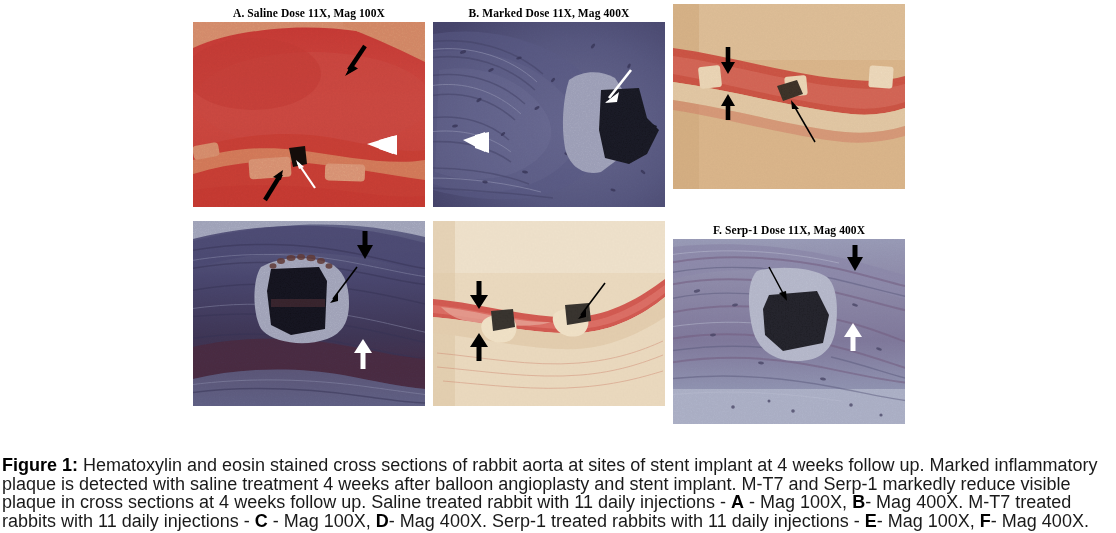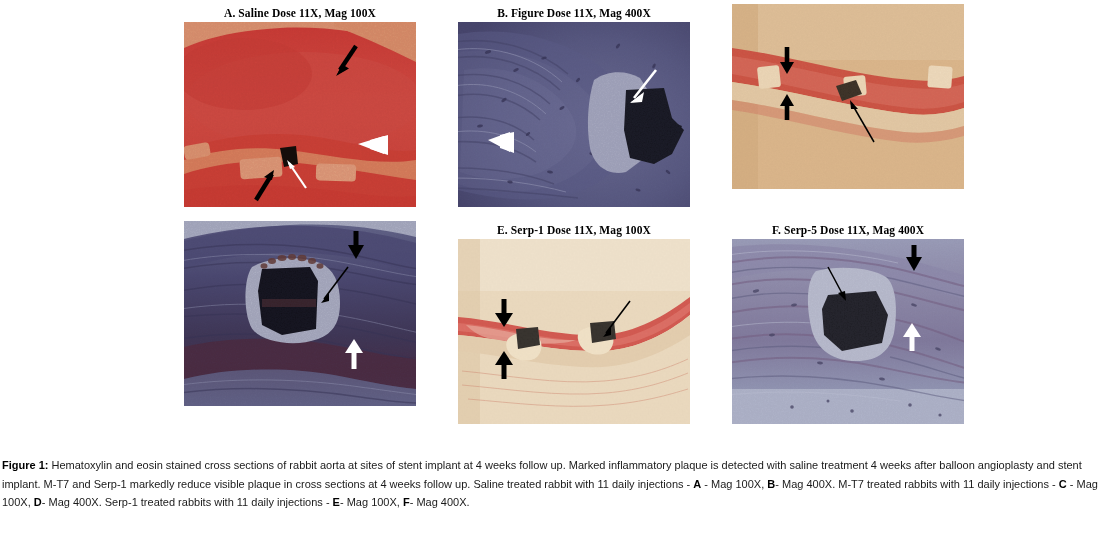--- a/index.html
+++ b/index.html
@@ -24,21 +24,22 @@
 
   
   .panel-grid {
     position: absolute;
     left: 184px;
     top: 4px;
     width: 748px;
   }
   .panel-row {
     display: flex;
-    gap: 42px;
+    gap: 8px;
+    margin-left: 9px;
   }
   .panel {
     width: 232px;
   }
   .panel-title {
     font-family: "Liberation Serif", serif;
     font-weight: bold;
     font-size: 11.5px;
     color: #000000;
     text-align: center;
@@ -61,21 +62,21 @@
     display: block;
   }
 
   
   .caption {
     position: absolute;
     left: 2px;
     top: 456px;
     width: 1112px;
     font-family: "Liberation Sans", sans-serif;
-    font-size: 11px;
+    font-size: 18px;
     line-height: 18.6px;
     color: #1a1a1a;
     text-align: left;
   }
   .caption b { font-weight: bold; color: #000; }
 </style>
 </head>
 <body>
 
 <div id="figure-root">
@@ -135,21 +136,21 @@
 
             <g>
               <polygon points="174,122 200,114 200,132" fill="#ffffff"></polygon>
               <polygon points="186,118 204,113 204,133 186,127" fill="#ffffff"></polygon>
             </g>
           </svg>
         </div>
       </div>
 
       <div class="panel">
-        <div class="panel-title">B. Figure Dose 11X, Mag 400X</div>
+        <div class="panel-title">B. Marked Dose 11X, Mag 400X</div>
         <div class="micrograph">
           <svg class="micrograph-canvas" viewBox="0 0 232 185" preserveAspectRatio="none">
             <defs>
               <filter id="grainB" x="0" y="0" width="100%" height="100%">
                 <feTurbulence type="fractalNoise" baseFrequency="0.75" numOctaves="4" seed="19" result="n"></feTurbulence>
                 <feColorMatrix in="n" type="saturate" values="0.3" result="ns"></feColorMatrix>
                 <feComposite in="SourceGraphic" in2="ns" operator="arithmetic" k1="0.6" k2="0.7" k3="0" k4="0"></feComposite>
               </filter>
               <radialGradient id="gB1" cx="0.62" cy="0.55" r="0.75">
                 <stop offset="0%" stop-color="#6f6f96"></stop>
@@ -345,21 +346,20 @@
 
             <g>
               <line x1="170" y1="148" x2="170" y2="128" stroke="#ffffff" stroke-width="5"></line>
               <polygon points="170,118 161,132 179,132" fill="#ffffff"></polygon>
             </g>
           </svg>
         </div>
       </div>
 
       <div class="panel">
-        <div class="panel-title">E. Serp-1 Dose 11X, Mag 100X</div>
         <div class="micrograph">
           <svg class="micrograph-canvas" viewBox="0 0 232 185" preserveAspectRatio="none">
             <defs>
               <filter id="grainE" x="0" y="0" width="100%" height="100%">
                 <feTurbulence type="fractalNoise" baseFrequency="0.5" numOctaves="3" seed="55" result="n"></feTurbulence>
                 <feColorMatrix in="n" type="saturate" values="0.18" result="ns"></feColorMatrix>
                 <feComposite in="SourceGraphic" in2="ns" operator="arithmetic" k1="0.35" k2="0.82" k3="0" k4="0"></feComposite>
               </filter>
             </defs>
             <rect x="0" y="0" width="232" height="185" fill="#ecdcc2"></rect>
@@ -399,21 +399,21 @@
 
             <g>
               <line x1="172" y1="62" x2="148" y2="94" stroke="#000" stroke-width="1.5"></line>
               <polygon points="145,98 153,88 153,96" fill="#000"></polygon>
             </g>
           </svg>
         </div>
       </div>
 
       <div class="panel">
-        <div class="panel-title">F. Serp-5 Dose 11X, Mag 400X</div>
+        <div class="panel-title">F. Serp-1 Dose 11X, Mag 400X</div>
         <div class="micrograph">
           <svg class="micrograph-canvas" viewBox="0 0 232 185" preserveAspectRatio="none">
             <defs>
               <filter id="grainF" x="0" y="0" width="100%" height="100%">
                 <feTurbulence type="fractalNoise" baseFrequency="0.72" numOctaves="4" seed="66" result="n"></feTurbulence>
                 <feColorMatrix in="n" type="saturate" values="0.25" result="ns"></feColorMatrix>
                 <feComposite in="SourceGraphic" in2="ns" operator="arithmetic" k1="0.55" k2="0.72" k3="0" k4="0"></feComposite>
               </filter>
               <linearGradient id="gF1" x1="0" y1="0" x2="0" y2="1">
                 <stop offset="0%" stop-color="#9fa2bd"></stop>

